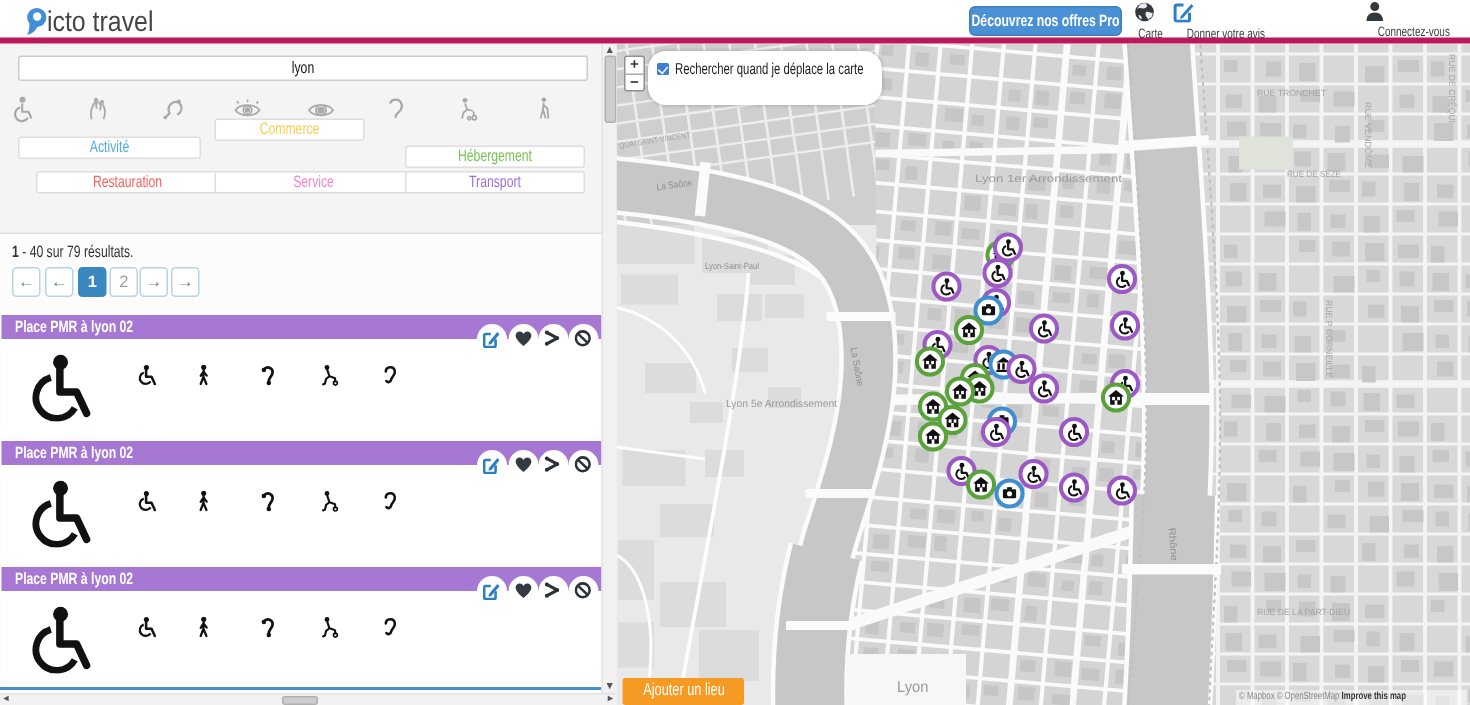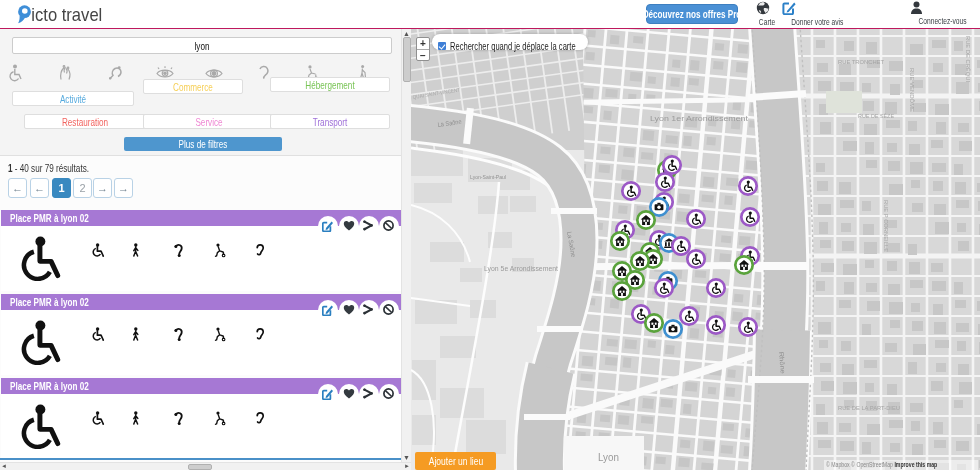--- a/index.html
+++ b/index.html
@@ -2,22 +2,22 @@
 <html><head><meta charset="utf-8">
 <style>
 *{margin:0;padding:0;box-sizing:border-box}
 html,body{width:980px;height:470px;overflow:hidden;background:#fff;
  font-family:"Liberation Sans",sans-serif;position:relative}
 .cx{display:inline-block;transform:scaleX(.74);transform-origin:0 50%;white-space:nowrap}
 .cxc{display:inline-block;transform:scaleX(.74);transform-origin:50% 50%;white-space:nowrap}
 .ctr{position:absolute;left:50%;top:50%;transform:translate(-50%,-50%) scaleX(.74);white-space:nowrap}
 .abs{position:absolute}
 #hdr{position:absolute;left:0;top:0;width:980px;height:29px;background:#fff;
- border-bottom:1px solid #be185d;z-index:40}
-#probtn{position:absolute;left:646px;top:4px;width:92px;height:20px;background:#4a90d5;
+ border-bottom:4px solid #be185d;z-index:40}
+#probtn{position:absolute;left:646px;top:4px;width:102px;height:20px;background:#4a90d5;
  border:1px solid #3d7fc0;border-radius:4px;color:#fff;font-size:11px;font-weight:bold;
  text-align:center;line-height:18px}
 .nav{position:absolute;top:1px;text-align:left;color:#3c4146;font-size:9px}
 #lpanel{position:absolute;left:0;top:29px;width:411px;height:441px;background:#fcfcfc}
 #filtbox{position:absolute;left:0;top:0;width:411px;height:127px;background:#f4f4f4;
  border-bottom:1px solid #e0e0e0}
 #srch{position:absolute;left:12px;top:8px;width:380px;height:17px;background:#fff;
  border:1px solid #ccc;border-radius:2px;text-align:center;font-size:11px;color:#111;
  line-height:15px}
 .fbtn{position:absolute;height:15px;background:#fff;border:1px solid #dedede;border-radius:2px;
@@ -39,21 +39,21 @@
 #hsb{position:absolute;left:0;top:433px;width:411px;height:8px;background:#f1f1f1;
  border-top:1px solid #e3e3e3}
 #hthumb{position:absolute;left:188px;top:1px;width:24px;height:6px;background:#cdcdcd;
  border:1px solid #b0b0b0;border-radius:2px}
 #bluln{position:absolute;left:0;top:429px;width:401px;height:2px;background:#4a90c8}
 #map{position:absolute;left:411px;top:29px;width:569px;height:441px;overflow:hidden;
  background:#e9e9e9}
 #zctl{position:absolute;left:5px;top:8px;width:14px;height:24px;background:#fff;
  border:1px solid #909090;border-radius:2px;z-index:20;text-align:center}
 #zctl div{height:12px;line-height:12px;font-size:10px;font-weight:bold;color:#333}
-#sbox{position:absolute;left:21px;top:5px;width:156px;height:16px;background:#fff;
+#sbox{position:absolute;left:21px;top:5px;width:156px;height:36px;background:#fff;
  border-radius:12px;box-shadow:0 0 3px rgba(0,0,0,.25);z-index:20;font-size:11px;color:#222;
  line-height:24px;padding-left:7px}
 #cbx{display:inline-block;width:8px;height:8px;background:#3e7fd6;border-radius:1px;
  position:relative}
 #cbx:after{content:"";position:absolute;left:2px;top:0.5px;width:3px;height:5px;
  border:solid #fff;border-width:0 1.4px 1.4px 0;transform:rotate(40deg)}
 #addbtn{position:absolute;left:4px;top:423px;width:81px;height:18px;background:#f59b23;
  border-radius:2px;color:#fff;font-size:11.5px;font-weight:normal;text-align:center;
  line-height:17px;z-index:20}
 #attr{position:absolute;right:2px;bottom:0;font-size:7px;color:#888;z-index:20;
@@ -147,34 +147,31 @@
           <circle cx="9.6" cy="3" r="1.5" fill="#a9a9a9" stroke="none"></circle>
           <path d="M9.4 5 L9 9.5 L7.4 15.5 M9 9.5 L10.8 15.5 M9.4 6.5 L12 9 L12.6 15.5"></path>
         </g>
       </svg>
 <div class="fbtn" style="left:12px;top:62px;width:122px;color:#56aade">
         <span class="ctr">Activité</span>
       </div>
 <div class="fbtn" style="left:143px;top:50px;width:100px;color:#f6cf56">
         <span class="ctr">Commerce</span>
       </div>
-<div class="fbtn" style="left:270px;top:48px;width:120px;color:#77c353">
+<div class="fbtn" style="left:270px;top:68px;width:120px;color:#77c353">
         <span class="ctr">Hébergement</span>
       </div>
 <div class="fbtn" style="left:24px;top:85px;width:122px;color:#f2635f">
         <span class="ctr">Restauration</span>
       </div>
 <div class="fbtn" style="left:143px;top:85px;width:131px;color:#ef86d3">
         <span class="ctr">Service</span>
       </div>
 <div class="fbtn" style="left:270px;top:85px;width:120px;color:#9e6fd8">
         <span class="ctr">Transport</span>
-      </div>
-<div id="plusf">
-        <span class="ctr">Plus de filtres</span>
       </div>
 </div>
 <div id="rescnt"><span class="cx"><b>1</b> - 40 sur 79 résultats.</span></div>
 <div class="pbtn" style="left:8px">←</div>
 <div class="pbtn" style="left:30px">←</div>
 <div class="pbtn" style="left:52px;background:#3989c0;border-color:#3989c0;color:#fff;font-weight:bold">1</div>
 <div class="pbtn" style="left:73px;color:#9aa2a8">2</div>
 <div class="pbtn" style="left:93px">→</div>
 <div class="pbtn" style="left:114px">→</div>
 

